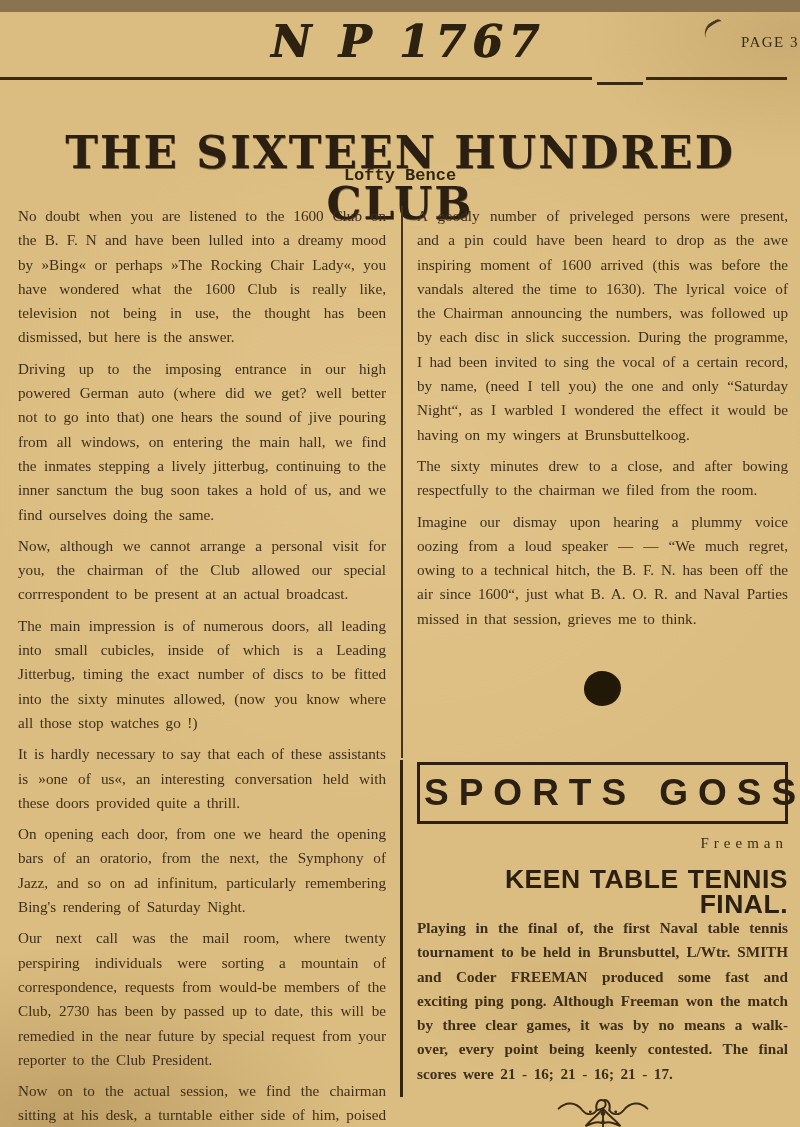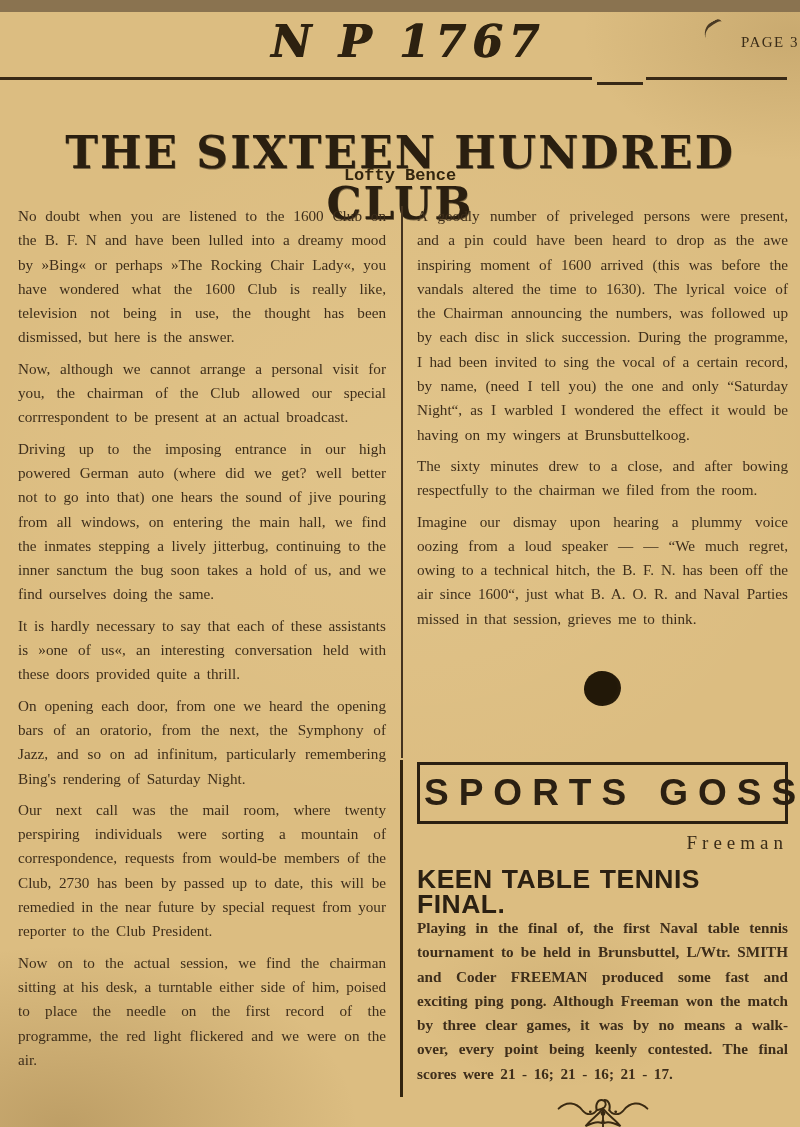--- a/index.html
+++ b/index.html
@@ -60,24 +60,24 @@
   .sports-box{
     margin-top:56px;border:3px solid #2b2012;padding:1px 4px;
     text-align:center;
   }
   .sports-box .sports-title{
     font-family:"Liberation Sans",sans-serif;font-weight:bold;font-size:37px;
     letter-spacing:10px;color:#2b2012;white-space:nowrap;line-height:54px;
   }
   .freeman{
     margin-top:7px;text-align:right;font-family:"Liberation Serif",serif;
-    font-size:19px;letter-spacing:5px;color:#3a2c18;word-spacing:0;
+    font-size:15px;letter-spacing:5px;color:#3a2c18;word-spacing:0;
   }
   .ttt-headline{
-    margin:12px 0 0 0;text-align:left;font-family:"Liberation Sans",sans-serif;
+    margin:12px 0 0 0;text-align:right;font-family:"Liberation Sans",sans-serif;
     font-weight:bold;font-size:26.5px;letter-spacing:.5px;color:#2b2012;word-spacing:.05em;
   }
   .sports-body{margin-top:12px;font-weight:bold;}
   .flourish{display:block;margin:10px auto 0 auto;}
 </style>
 </head>
 <body>
 
 <div class="page">
 
@@ -90,22 +90,23 @@
   <div class="rule-dash"></div>
 
   <h1 class="title">THE SIXTEEN HUNDRED CLUB</h1>
   <div class="byline">Lofty Bence</div>
 
   <div class="divider-thin"></div>
   <div class="divider-thick"></div>
 
   <section class="col col-left">
     <p>No doubt when you are listened to the 1600 Club on the B. F. N and have been lulled into a dreamy mood by »Bing« or perhaps »The Rocking Chair Lady«, you have wondered what the 1600 Club is really like, television not being in use, the thought has been dismissed, but here is the answer.</p>
+    <p>Driving up to the imposing entrance in our high powered German auto (where did we get? well better not to go into that) one hears the sound of jive pouring from all windows, on entering the main hall, we find the inmates stepping a lively jitterbug, continuing to the inner sanctum the bug soon takes a hold of us, and we find ourselves doing the same.</p>
     <p>Now, although we cannot arrange a personal visit for you, the chairman of the Club allowed our special corrrespondent to be present at an actual broadcast.</p>
-    <p>Driving up to the imposing entrance in our high powered German auto (where did we get? well better not to go into that) one hears the sound of jive pouring from all windows, on entering the main hall, we find the inmates stepping a lively jitterbug, continuing to the inner sanctum the bug soon takes a hold of us, and we find ourselves doing the same.</p>
+    <p>The main impression is of numerous doors, all leading into small cubicles, inside of which is a Leading Jitterbug, timing the exact number of discs to be fitted into the sixty minutes allowed, (now you know where all those stop watches go !)</p>
     <p>It is hardly necessary to say that each of these assistants is »one of us«, an interesting conversation held with these doors provided quite a thrill.</p>
     <p>On opening each door, from one we heard the opening bars of an oratorio, from the next, the Symphony of Jazz, and so on ad infinitum, particularly remembering Bing's rendering of Saturday Night.</p>
     <p>Our next call was the mail room, where twenty perspiring individuals were sorting a mountain of correspondence, requests from would-be members of the Club, 2730 has been by passed up to date, this will be remedied in the near future by special request from your reporter to the Club President.</p>
     <p>Now on to the actual session, we find the chairman sitting at his desk, a turntable either side of him, poised to place the needle on the first record of the programme, the red light flickered and we were on the air.</p>
   </section>
 
   <section class="col col-right">
     <p>A goodly number of priveleged persons were present, and a pin could have been heard to drop as the awe inspiring moment of 1600 arrived (this was before the vandals altered the time to 1630). The lyrical voice of the Chairman announcing the numbers, was followed up by each disc in slick succession. During the programme, I had been invited to sing the vocal of a certain record, by name, (need I tell you) the one and only “Saturday Night“, as I warbled I wondered the effect it would be having on my wingers at Brunsbuttelkoog.</p>
     <p>The sixty minutes drew to a close, and after bowing respectfully to the chairman we filed from the room.</p>
     <p>Imagine our dismay upon hearing a plummy voice oozing from a loud speaker — — “We much regret, owing to a technical hitch, the B. F. N. has been off the air since 1600“, just what B. A. O. R. and Naval Parties missed in that session, grieves me to think.</p>

